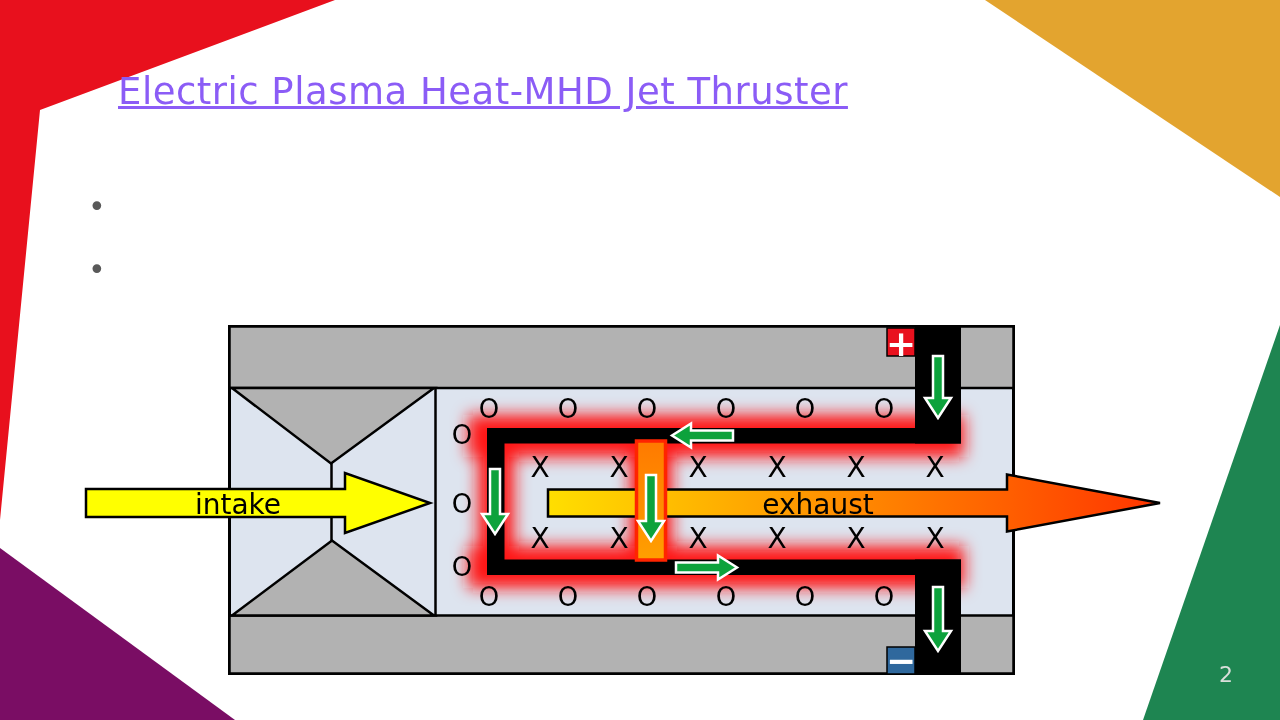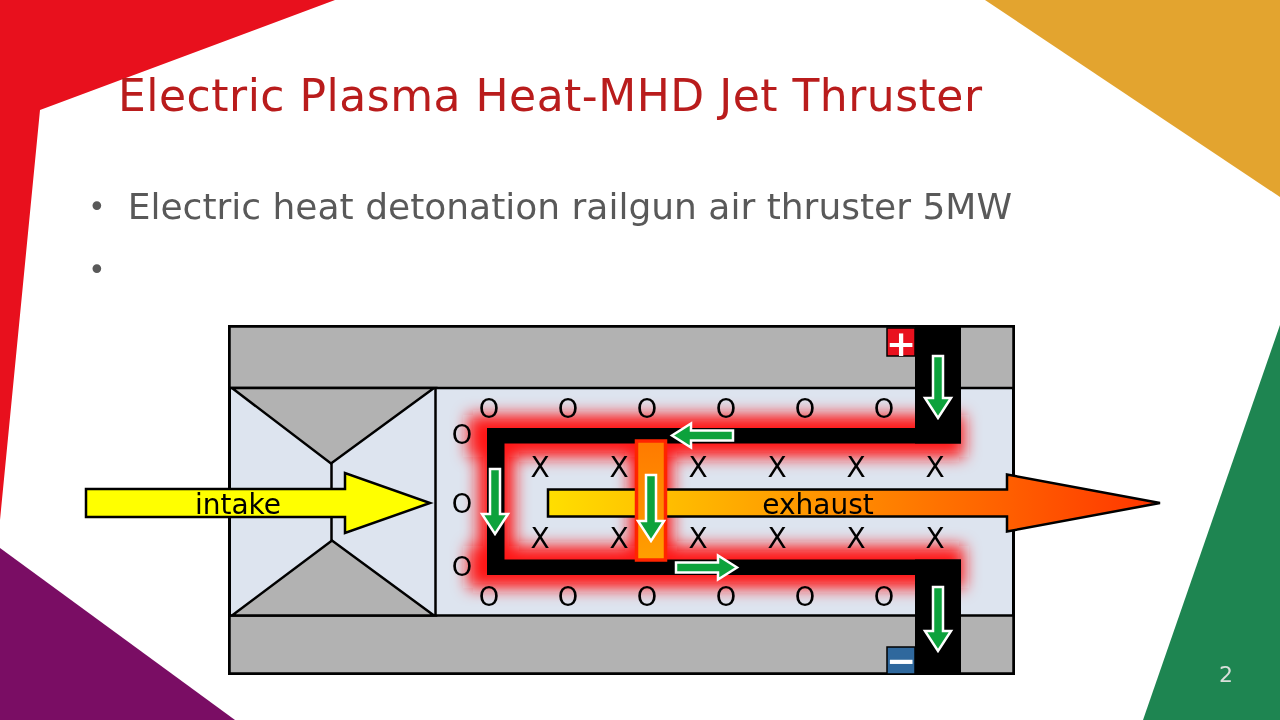--- a/index.html
+++ b/index.html
@@ -1,20 +1,20 @@
 <!DOCTYPE html>
 <html><head>
 <meta charset="utf-8">
 <style>
   html,body{margin:0;padding:0;background:#888;}
   .slide{position:relative;width:1280px;height:720px;background:#ffffff;overflow:hidden;
          font-family:"DejaVu Sans","Liberation Sans",sans-serif;}
   .slide svg{position:absolute;left:0;top:0;}
-  .title{position:absolute;left:118px;top:70px;font-size:44px;color:#b91c1c;
-         white-space:nowrap;letter-spacing:.5px;}
+  .title{position:absolute;left:118px;top:70px;font-size:37px;color:#8b5cf6;
+         white-space:nowrap;letter-spacing:.5px;text-decoration:underline;}
   .bullet-row{position:absolute;left:88px;width:1100px;height:63px;display:flex;
               align-items:center;font-size:36px;color:#595959;white-space:nowrap;}
   .bullet-row .dot{font-size:30px;margin-right:22px;color:#595959;}
   .b1{top:175px;} .b2{top:238px;}
   .page-num{position:absolute;left:1208px;top:662px;width:36px;text-align:center;
             font-size:22px;color:#d9dfda;}
   
   text{font-family:"DejaVu Sans","Liberation Sans",sans-serif;}
   .sym{font-size:26px;text-anchor:middle;dominant-baseline:central;fill:#000;}
   .symx{font-size:28px;}
@@ -128,20 +128,19 @@
       <polygon class="greenarrow" points="646,475 656,475 656,521 664,521 651,541 638,521 646,521"></polygon>
       <polygon class="greenarrow" points="676,562.5 676,572.5 718,572.5 718,579.5 737,567.5 718,555.5 718,562.5"></polygon>
       <polygon class="greenarrow" points="933,587 943,587 943,631 951,631 938,651 925,631 933,631"></polygon>
     </g>
   </g>
 </svg>
 
   <div class="title">Electric Plasma Heat-MHD Jet Thruster</div>
   <div class="bullet-row b1">
     <span class="dot">•</span>
-    <span>Electric heat detonation railgun air thruster 5MW</span>
   </div>
   <div class="bullet-row b2">
     <span class="dot">•</span>
   </div>
   <div class="page-num">2</div>
 
 </div>
 
 </body></html>

